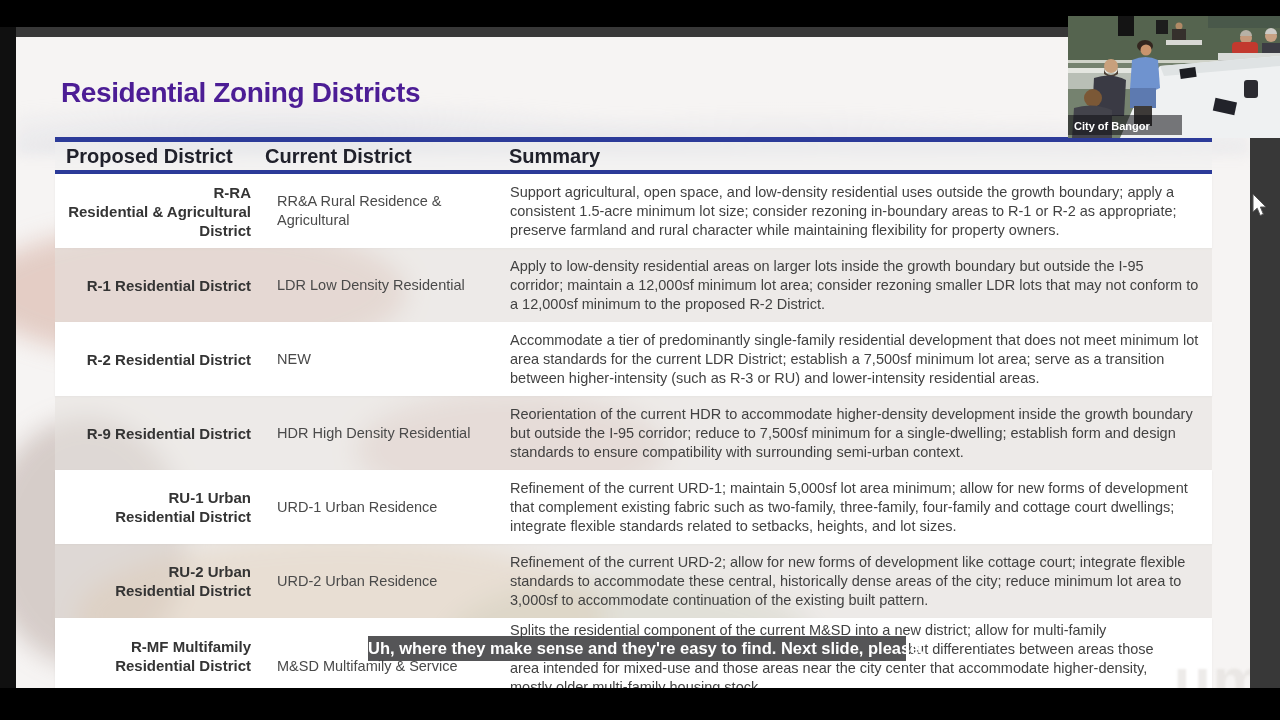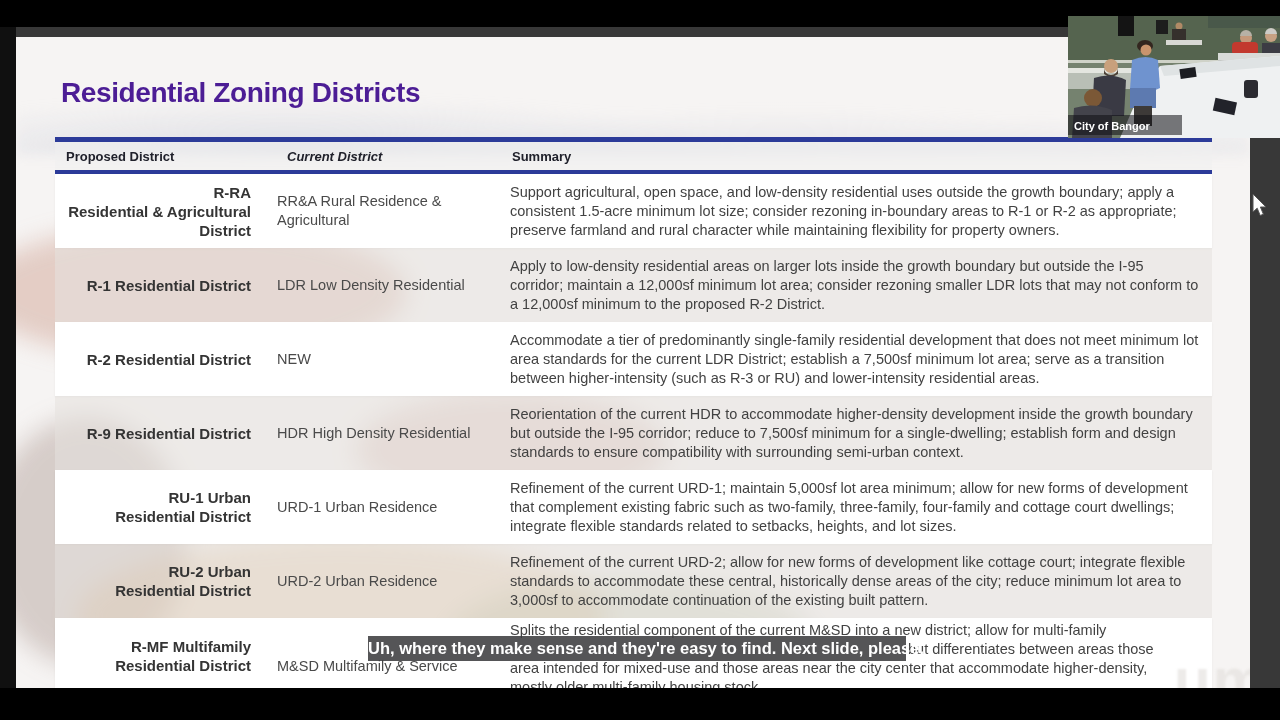--- a/index.html
+++ b/index.html
@@ -30,24 +30,24 @@
   .b4 { left:60px;  top:500px; width:530px; height:160px; background:rgba(205,142,70,0.26); }
   .b5 { left:430px; top:540px; width:370px; height:130px; background:rgba(120,135,75,0.20); }
 
   .title { position:absolute; left:45px; top:40px; font-size:28px; font-weight:bold;
            color:#4c1d95; letter-spacing:-0.4px; }
 
   .table { position:absolute; left:39px; top:100px; width:1157px; }
   .rule-a { height:5px; background:#2c3b99; }
   .rule-b { height:4px; background:#2c3b99; }
   .thead { display:flex; align-items:center; height:28px; background:rgba(240,239,240,0.5); }
-  .thead span { font-size:13px; font-weight:bold; color:#20212b; }
+  .thead span { font-size:20px; font-weight:bold; color:#20212b; }
   .h-p { width:196px; padding-left:11px; }
-  .h-c { width:212px; margin-left:36px;font-style:italic; }
-  .h-s { margin-left:13px; }
+  .h-c { width:212px; margin-left:14px; }
+  .h-s { margin-left:32px; }
 
   .row { display:flex; align-items:center; min-height:74px; }
   .row.white { background:#ffffff; box-shadow:0 1px 2px rgba(0,0,0,0.06); }
   .row.alt { background:rgba(229,225,222,0.55); }
   .row-last { min-height:92px; align-items:flex-start; padding-top:3px; }
   .row-last .cell-p { margin-top:16px; }
   .row-last .cell-c { margin-top:36px; }
 
   .cell-p { width:196px; text-align:right; font-size:15px; font-weight:bold; color:#343434;
             line-height:19px; white-space:pre-line; }

